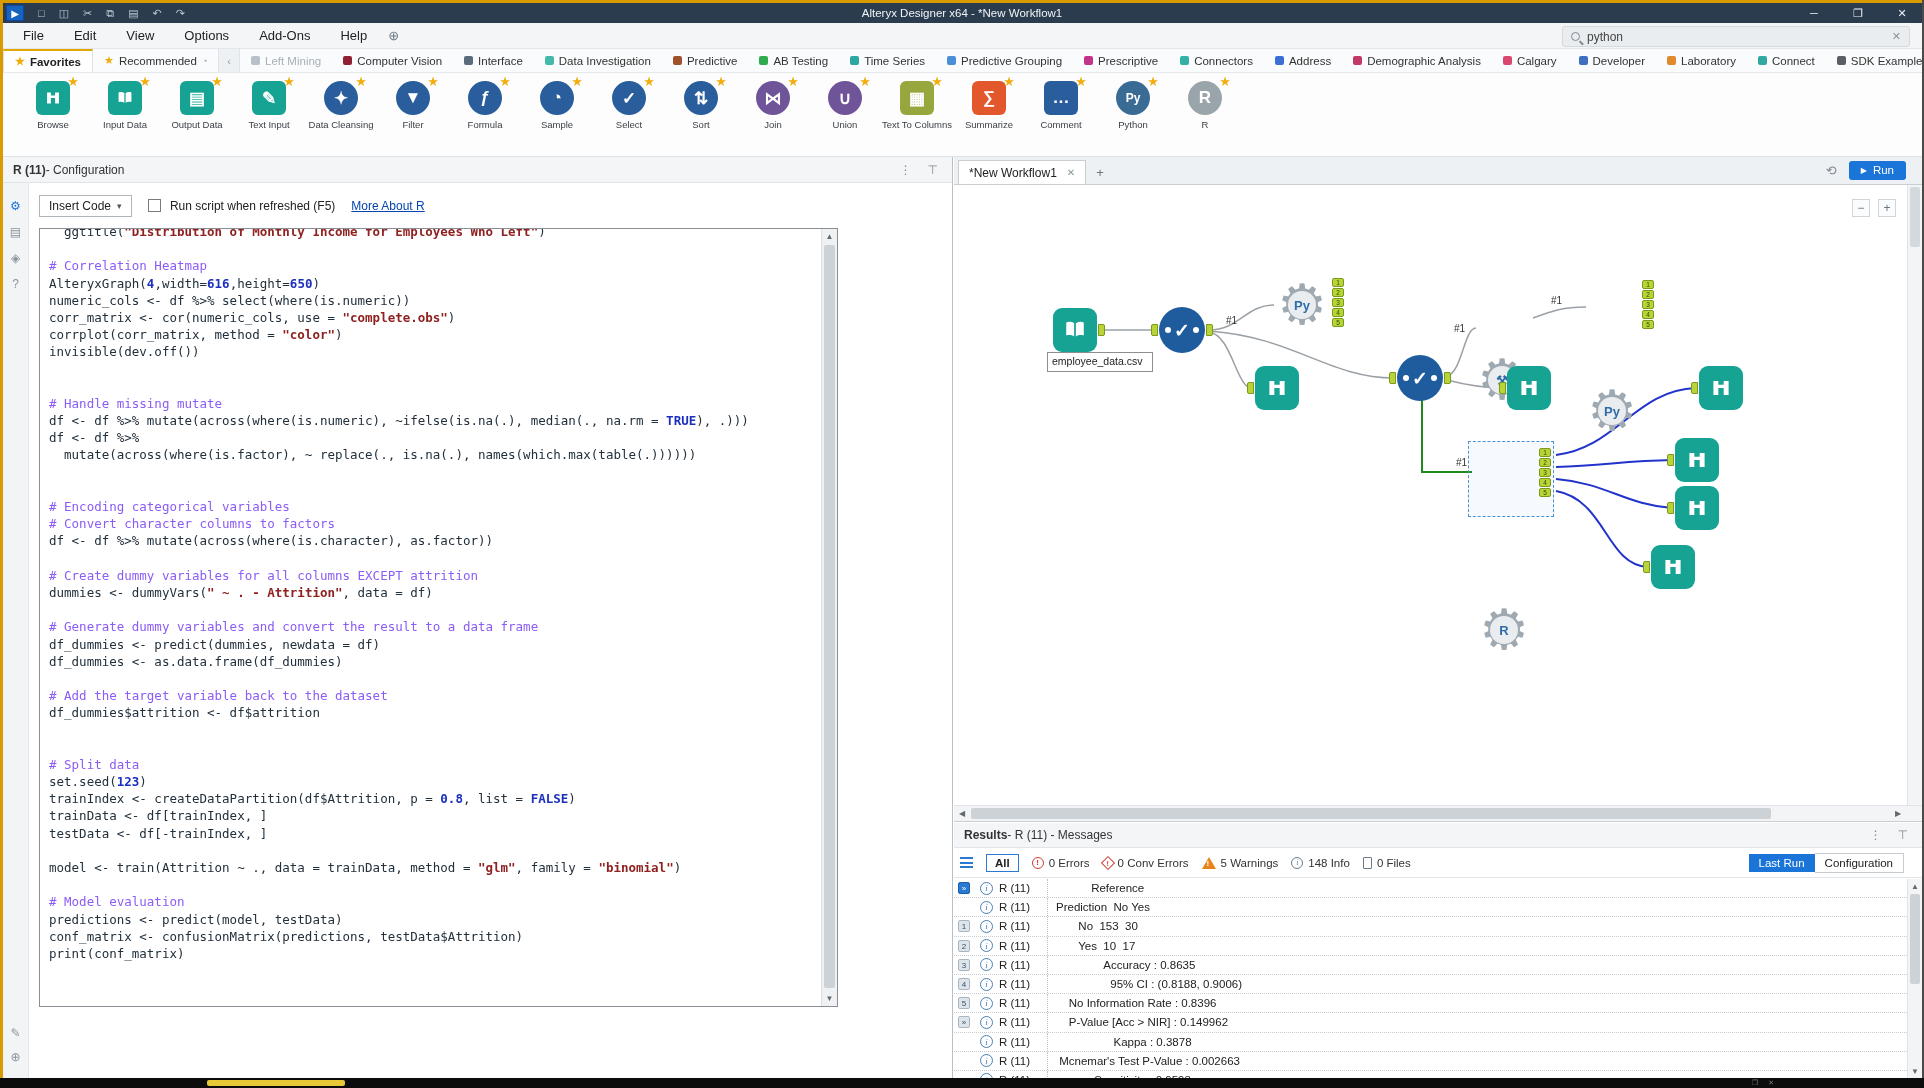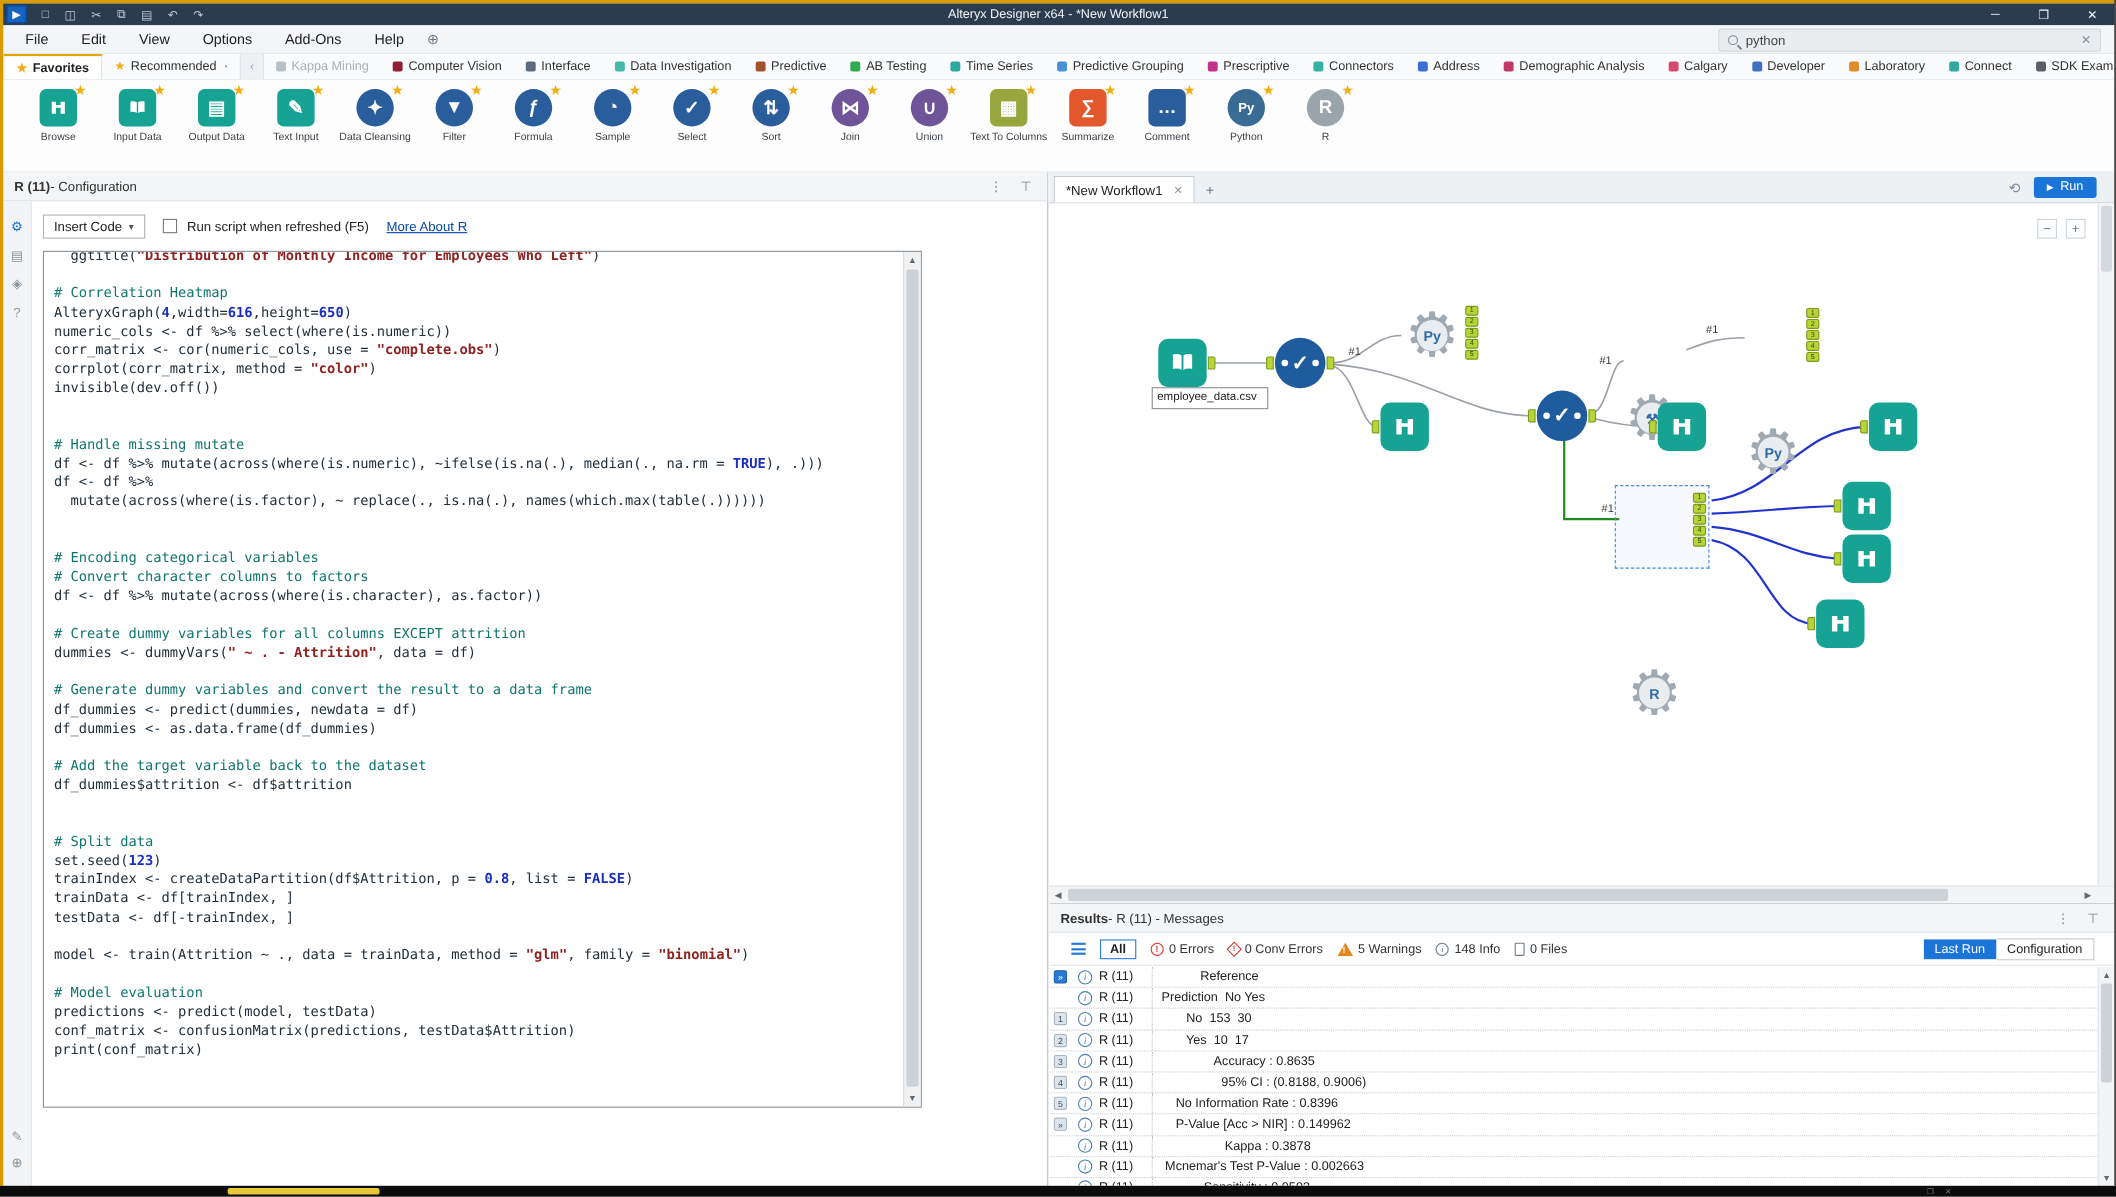--- a/index.html
+++ b/index.html
@@ -60,21 +60,21 @@
   .cp-toolbar { position:absolute; left:36px; top:38px; display:flex; align-items:center; gap:16px; font-size:12px; color:#222;}
   .btn-insert { border:1px solid #adb4ba; background:#fff; padding:3px 9px; font-size:12px; color:#222; display:flex; gap:6px; align-items:center;}
   .btn-insert .caret { font-size:9px; color:#555; }
   .chk { width:13px; height:13px; border:1px solid #767c82; background:#fff; display:inline-block; vertical-align:-2px; margin-right:6px;}
   .link { color:#0645ad; text-decoration:underline; }
 
   .code-editor { position:absolute; left:36px; top:71px; width:799px; height:779px; border:1px solid #898f94; background:#fff; overflow:hidden;}
   .code-inner { position:absolute; left:0; top:0; right:16px; bottom:0; padding:0 0 0 9px; overflow:hidden;}
   .cl { font-family:"DejaVu Sans Mono", monospace; font-size:12.5px; line-height:17.2px; height:17.2px; white-space:pre; color:#22303c;}
   .cl:first-child { margin-top:-6px; }
-  .cl .c { color:#0f766e; }
+  .cl .c { color:#8b5cf6; }
   .cl .s { color:#8f2221; font-weight:bold; }
   .cl .num { color:#1b2fbf; font-weight:bold; }
   .cl .kw { color:#1b2fbf; font-weight:bold; }
   .vscroll { position:absolute; right:0; top:0; bottom:0; width:16px; background:#f0f1f3; border-left:1px solid #dadee2;}
   .vscroll .arr { position:absolute; left:0; width:100%; height:15px; font-size:8px; color:#606870; display:flex; align-items:center; justify-content:center;}
   .vscroll .arr.up { top:0; } .vscroll .arr.dn { bottom:0; }
   .vscroll .thumb { position:absolute; left:2px; right:2px; background:#cdd2d7; border-radius:2px;}
 
   
   .doc-tabs { position:absolute; left:954px; top:157px; right:2px; height:28px; background:#eef1f4; border-bottom:1px solid #c9ced3; display:flex; align-items:flex-end;}
@@ -110,21 +110,21 @@
   .numcol { position:absolute; display:flex; flex-direction:column; gap:1px;}
   .numtab { width:12px; height:9px; background:#b9d437; border:1px solid #7a9a1a; border-radius:2px; color:#2f4a00; font-size:6.5px; line-height:7px; text-align:center;}
   .caption { position:absolute; background:#fff; border:1px solid #8a8f94; font-size:10.5px; color:#222; padding:2px 4px; width:106px; line-height:1.3; word-break:break-all;}
   .conn-label { position:absolute; font-size:10px; color:#333; }
   .sel-rect { position:absolute; border:1px dashed #4a90d9; background:rgba(74,144,217,0.05); }
   .wires { position:absolute; left:0; top:0; }
 
   
   .results { position:absolute; left:954px; top:823px; right:2px; height:255px; background:#fff;}
   .res-header { height:25px; background:#f3f5f7; border-bottom:1px solid #e1e5e9; display:flex; align-items:center; font-size:12px; color:#333; padding-left:10px;}
-  .res-toolbar { height:30px; border-bottom:1px solid #e1e5e9; display:flex; align-items:center; font-size:11.5px; color:#333; gap:13px; padding-left:20px;}
+  .res-toolbar { height:30px; border-bottom:1px solid #e1e5e9; display:flex; align-items:center; font-size:11.5px; color:#333; gap:13px; padding-left:6px;}
   .listicon { width:13px; height:11px; border-top:2px solid #2a7ad2; border-bottom:2px solid #2a7ad2; position:relative;}
   .listicon::after{ content:""; position:absolute; left:0; top:2.5px; width:100%; height:2px; background:#2a7ad2;}
   .fil-all { border:1px solid #2a7ad2; background:#fff; padding:2px 8px; font-weight:bold; color:#222;}
   .fil { display:flex; align-items:center; gap:5px; }
   .ic-err { width:12px; height:12px; border:1.5px solid #d23b2e; border-radius:50%; color:#d23b2e; font-size:8px; font-weight:bold; display:flex; align-items:center; justify-content:center;}
   .ic-conv { width:10px; height:10px; border:1.5px solid #d23b2e; transform:rotate(45deg); color:#d23b2e; font-size:7px; font-weight:bold; display:flex; align-items:center; justify-content:center;}
   .ic-conv i { transform:rotate(-45deg); font-style:normal;}
   .ic-warn { width:0; height:0; border-left:7px solid transparent; border-right:7px solid transparent; border-bottom:12px solid #e8841c; position:relative;}
   .ic-warn::after{ content:"!"; position:absolute; left:-2px; top:2px; color:#fff; font-size:8px; font-weight:bold;}
   .ic-info { width:12px; height:12px; border:1.5px solid #6a7c8c; border-radius:50%; color:#6a7c8c; font-size:8px; font-style:italic; font-family:"Liberation Serif", serif; display:flex; align-items:center; justify-content:center;}
@@ -199,21 +199,21 @@
           <span>Favorites</span>
         </div>
         <div class="rtab">
           <span class="rstar">★</span>
           <span>Recommended</span>
           <span class="rsuffix">◔</span>
         </div>
         <div class="rtab chev">‹</div>
         <div class="rtab disabled">
           <span class="rdot" style="background: rgb(185, 192, 199);"></span>
-          <span>Kappa Mining</span>
+          <span>Left Mining</span>
         </div>
         <div class="rtab">
           <span class="rdot" style="background: rgb(143, 31, 51);"></span>
           <span>Computer Vision</span>
         </div>
         <div class="rtab">
           <span class="rdot" style="background: rgb(90, 107, 125);"></span>
           <span>Interface</span>
         </div>
         <div class="rtab">

